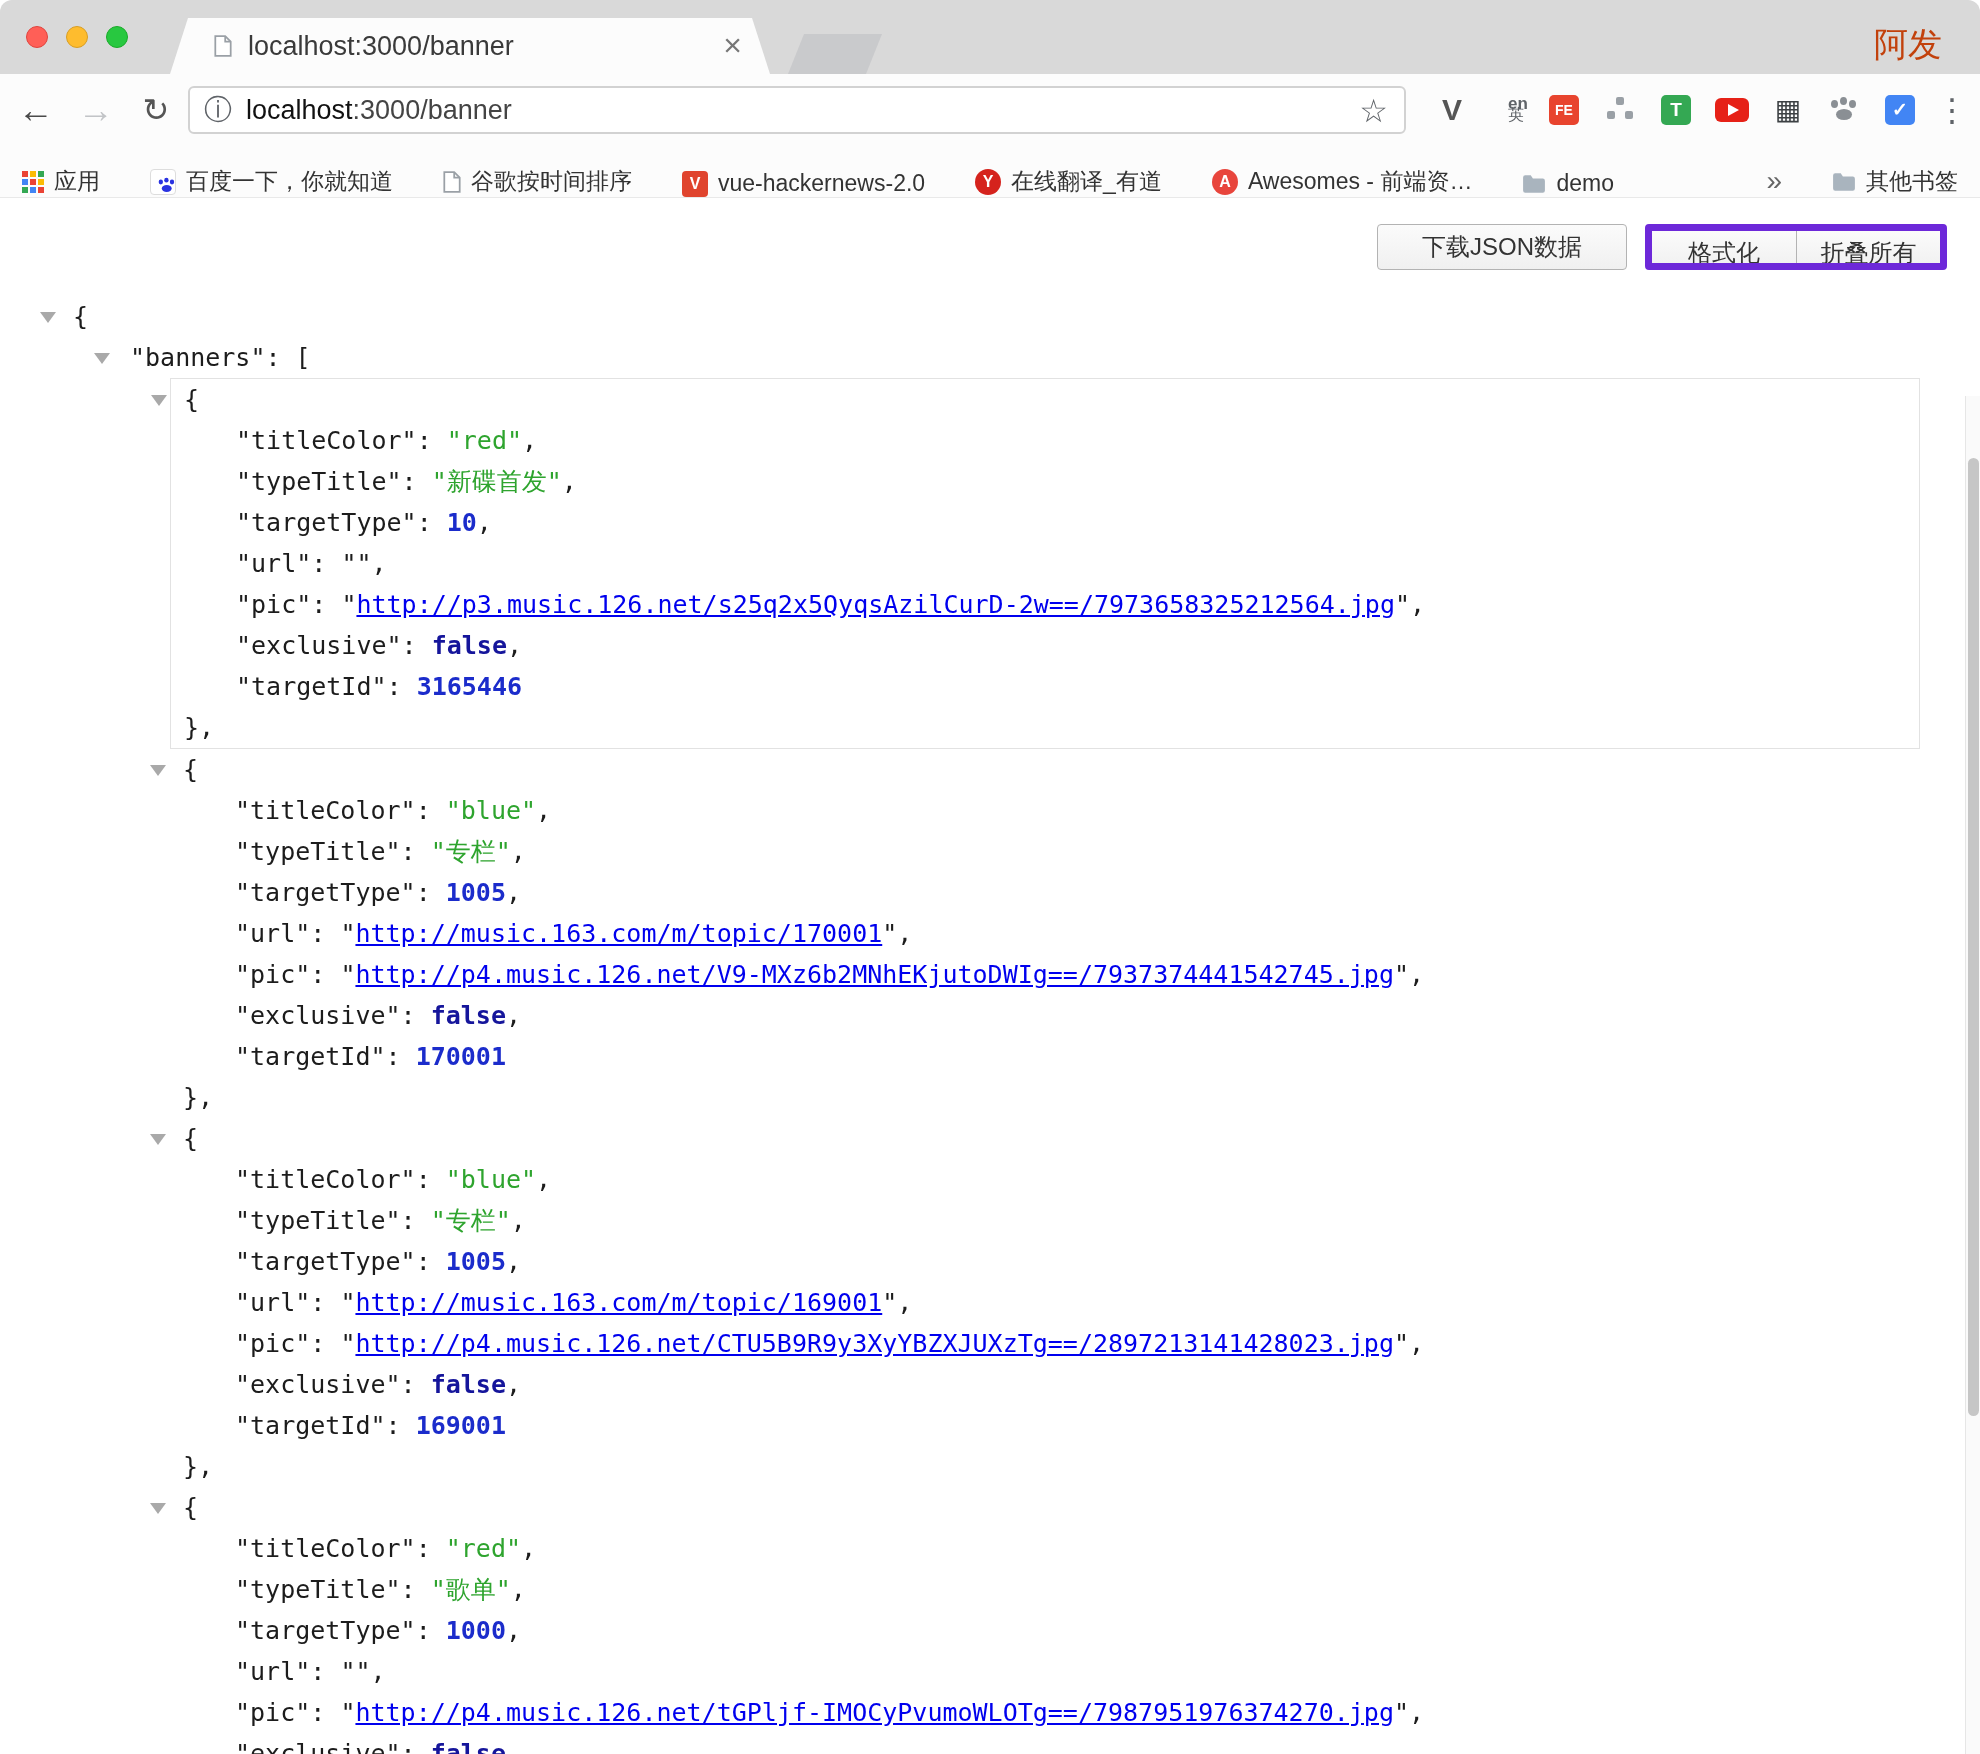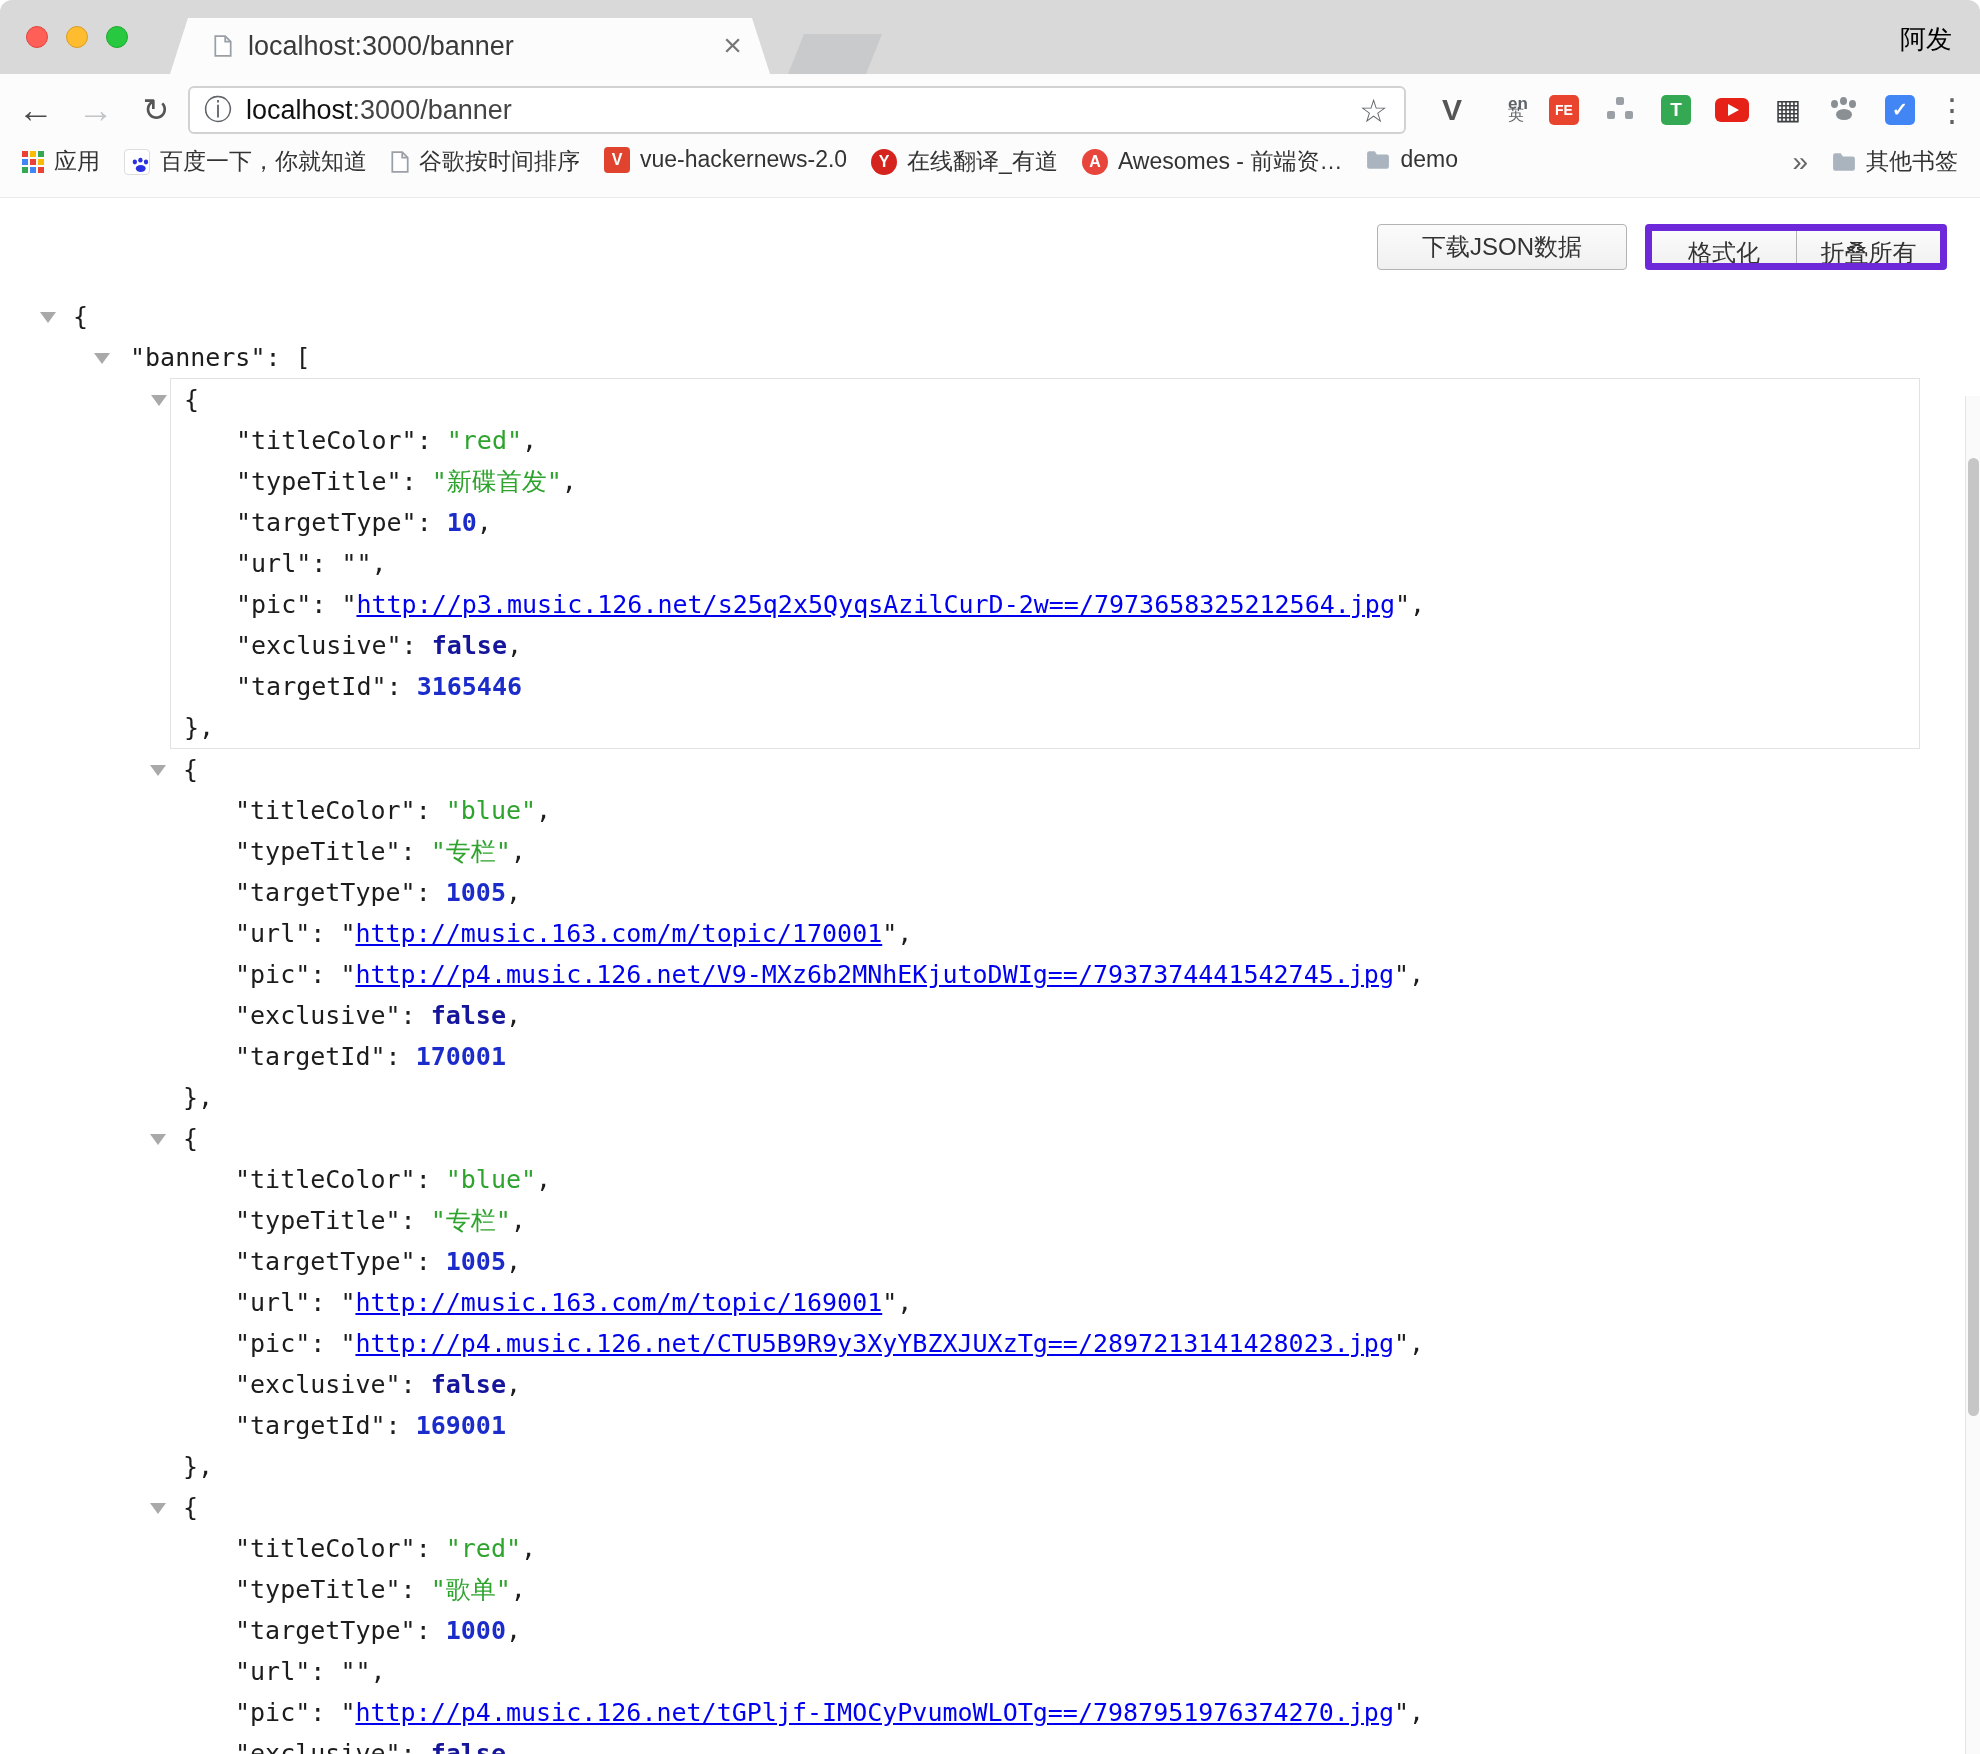--- a/index.html
+++ b/index.html
@@ -16,21 +16,21 @@
   .light.yellow { background:#febc2e; border:1px solid #d89e24; }
   .light.green  { background:#28c840; border:1px solid #1aab29; }
   .tab { position:absolute; left:170px; bottom:0; width:600px; height:56px;
          background:#fcfcfc; clip-path:polygon(0 100%, 18px 0, calc(100% - 18px) 0, 100% 100%); }
   .tab-favicon { position:absolute; left:44px; top:17px; }
   .tab-title { position:absolute; left:78px; top:0; line-height:56px; font-size:27px; color:#3a3a3a;
                max-width:440px; overflow:hidden; white-space:nowrap; }
   .tab-close { position:absolute; right:28px; top:0; line-height:54px; font-size:32px; color:#777; }
   .tab-stub { position:absolute; left:788px; bottom:0; width:94px; height:40px; background:#c9cacc;
               clip-path:polygon(16px 0, 100% 0, calc(100% - 16px) 100%, 0 100%); }
-  .profile-name { position:absolute; right:28px; top:22px; font-size:26px; color:#000000; }
+  .profile-name { position:absolute; right:38px; top:22px; font-size:34px; color:#c2410c; }
 
   
   .nav-bar { position:relative; height:72px; background:#fcfcfc; }
   .nav-icon { position:absolute; top:0; height:72px; line-height:72px; text-align:center; width:48px; }
   .back    { left:12px;  font-size:36px; color:#4a4a4a; }
   .forward { left:72px;  font-size:36px; color:#c2c4c7; }
   .reload  { left:132px; font-size:32px; color:#555; }
   .omnibox { position:absolute; left:188px; top:12px; width:1218px; height:48px; background:#fff;
              border:2px solid #d2d2d2; border-radius:6px; display:flex; align-items:center; }
   .info-icon { margin-left:14px; font-size:28px; color:#5f6368; line-height:1; }
@@ -62,21 +62,21 @@
   .paw::before { content:''; position:absolute; left:7px; top:14px; width:16px; height:11px;
             background:currentColor; border-radius:50%; }
   .paw::after { content:''; position:absolute; left:2px; top:5px; width:7px; height:8px;
             background:currentColor; border-radius:50%;
             box-shadow:9px -3px 0 currentColor, 18px 0 0 currentColor; }
   .ico-check { width:30px; height:30px; border-radius:5px; background:#4285f4; color:#fff;
             font-size:19px; font-weight:bold; text-align:center; line-height:30px; }
 
   
   .bookmarks-bar { position:relative; height:52px; background:#fcfcfc; border-bottom:1px solid #e9e9e9;
-            display:flex; align-items:flex-start; padding:0 22px; gap:24px; }
+            display:flex; align-items:flex-end; padding:0 22px; gap:50px; }
   .bm { display:flex; align-items:center; gap:10px; font-size:23px; color:#333; white-space:nowrap; }
   .bm-spacer { flex:1; }
   .bm-chevron { font-size:28px; color:#666; }
   .baidu-box { width:26px; height:26px; border:1px solid #ddd; border-radius:4px; background:#fff;
             display:flex; align-items:center; justify-content:center; }
   .baidu-box .paw { width:18px; height:18px; color:#2932e1; transform:scale(0.62); transform-origin:center; }
   .v-box { width:26px; height:26px; border-radius:4px; background:#e0442e; color:#fff; font-size:16px;
             font-weight:bold; text-align:center; line-height:26px; }
   .y-circle { width:26px; height:26px; border-radius:50%; background:#d5231d; color:#fff; font-size:16px;
             font-weight:bold; text-align:center; line-height:26px; }

